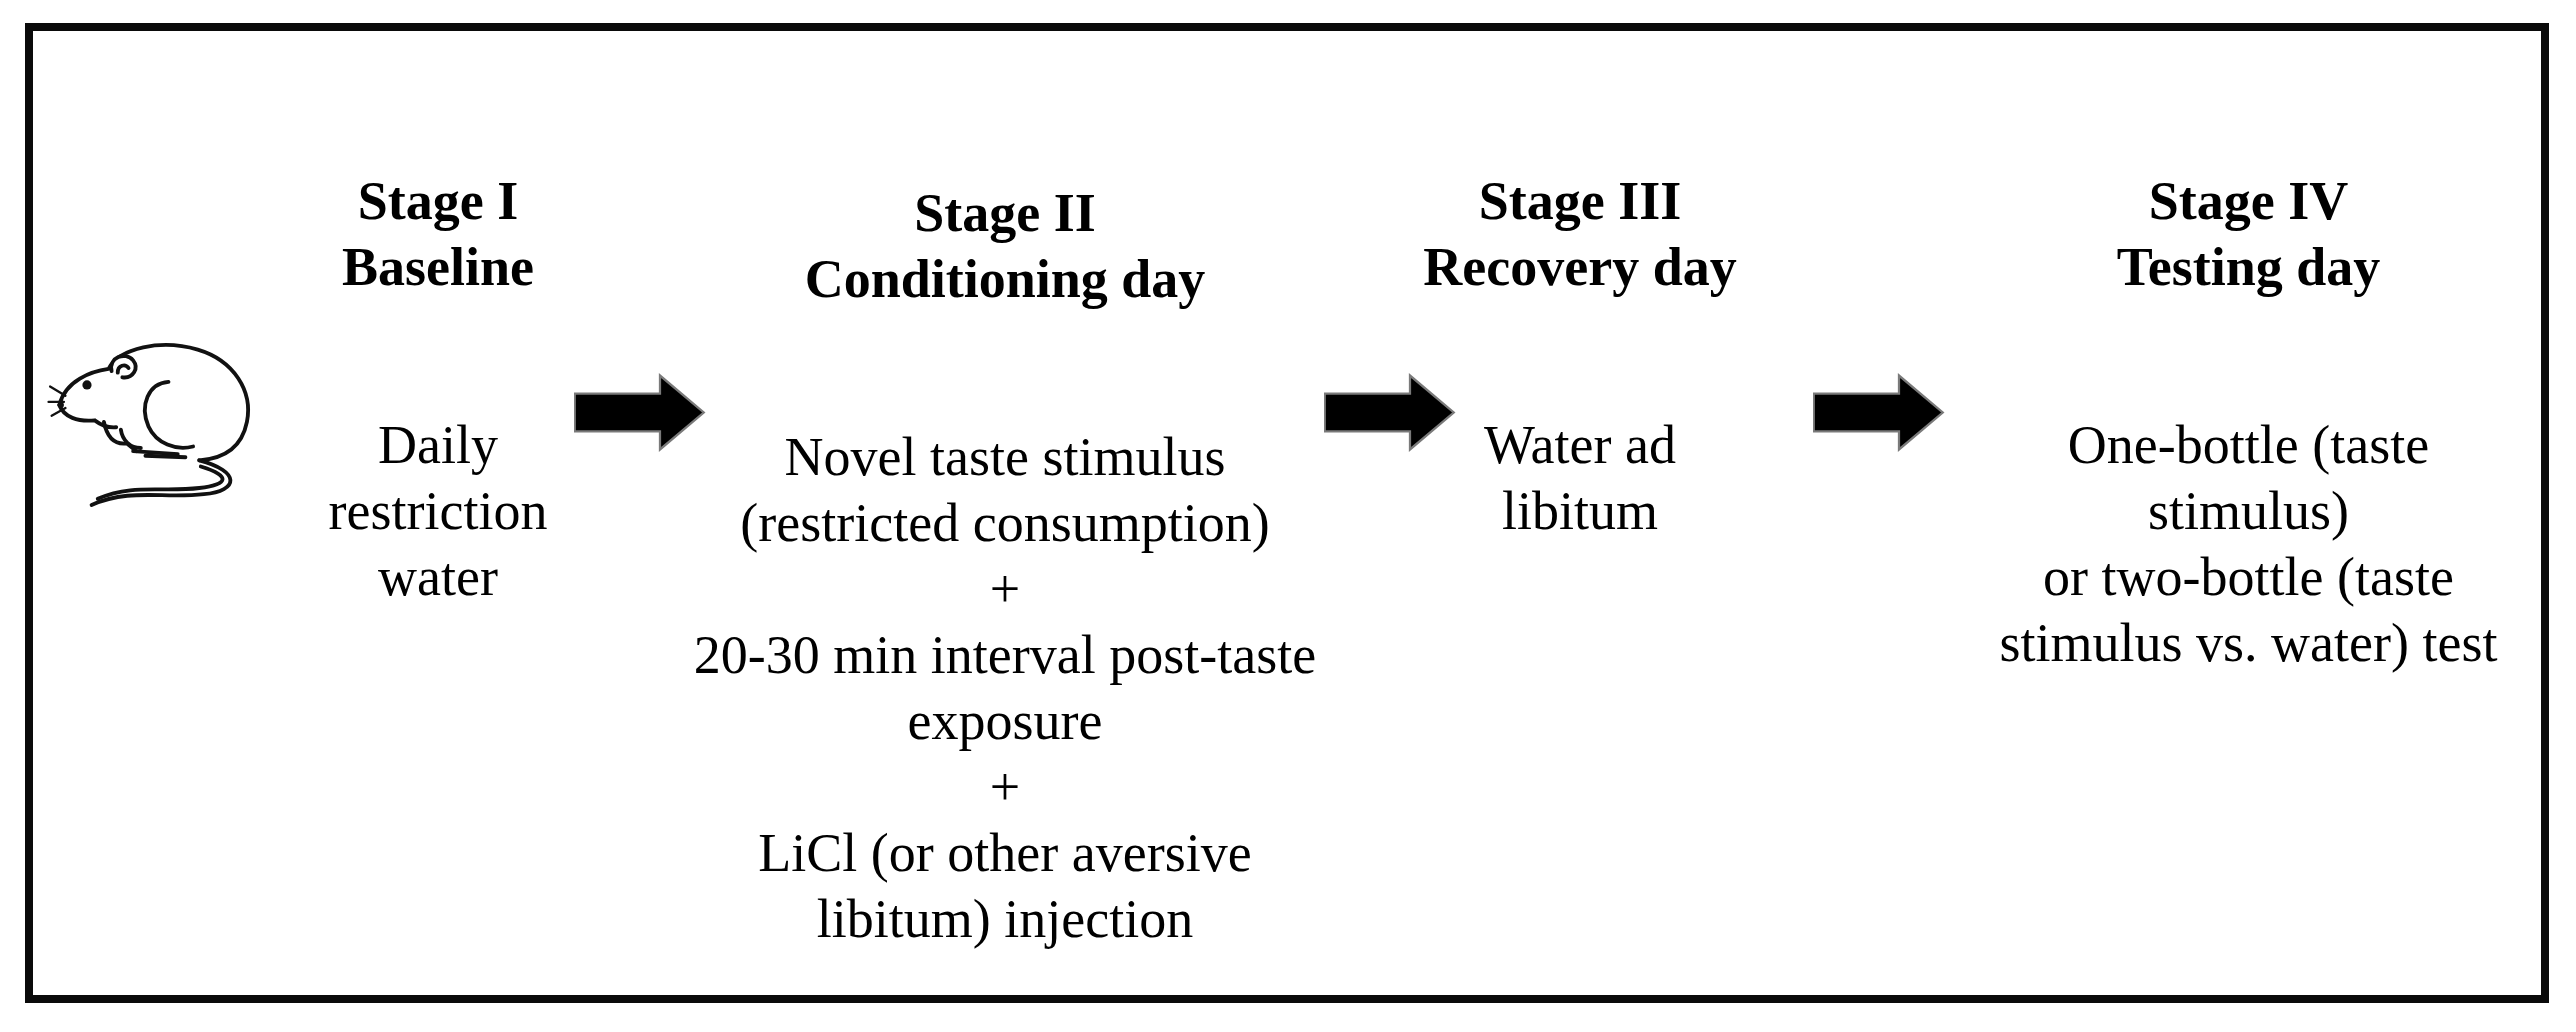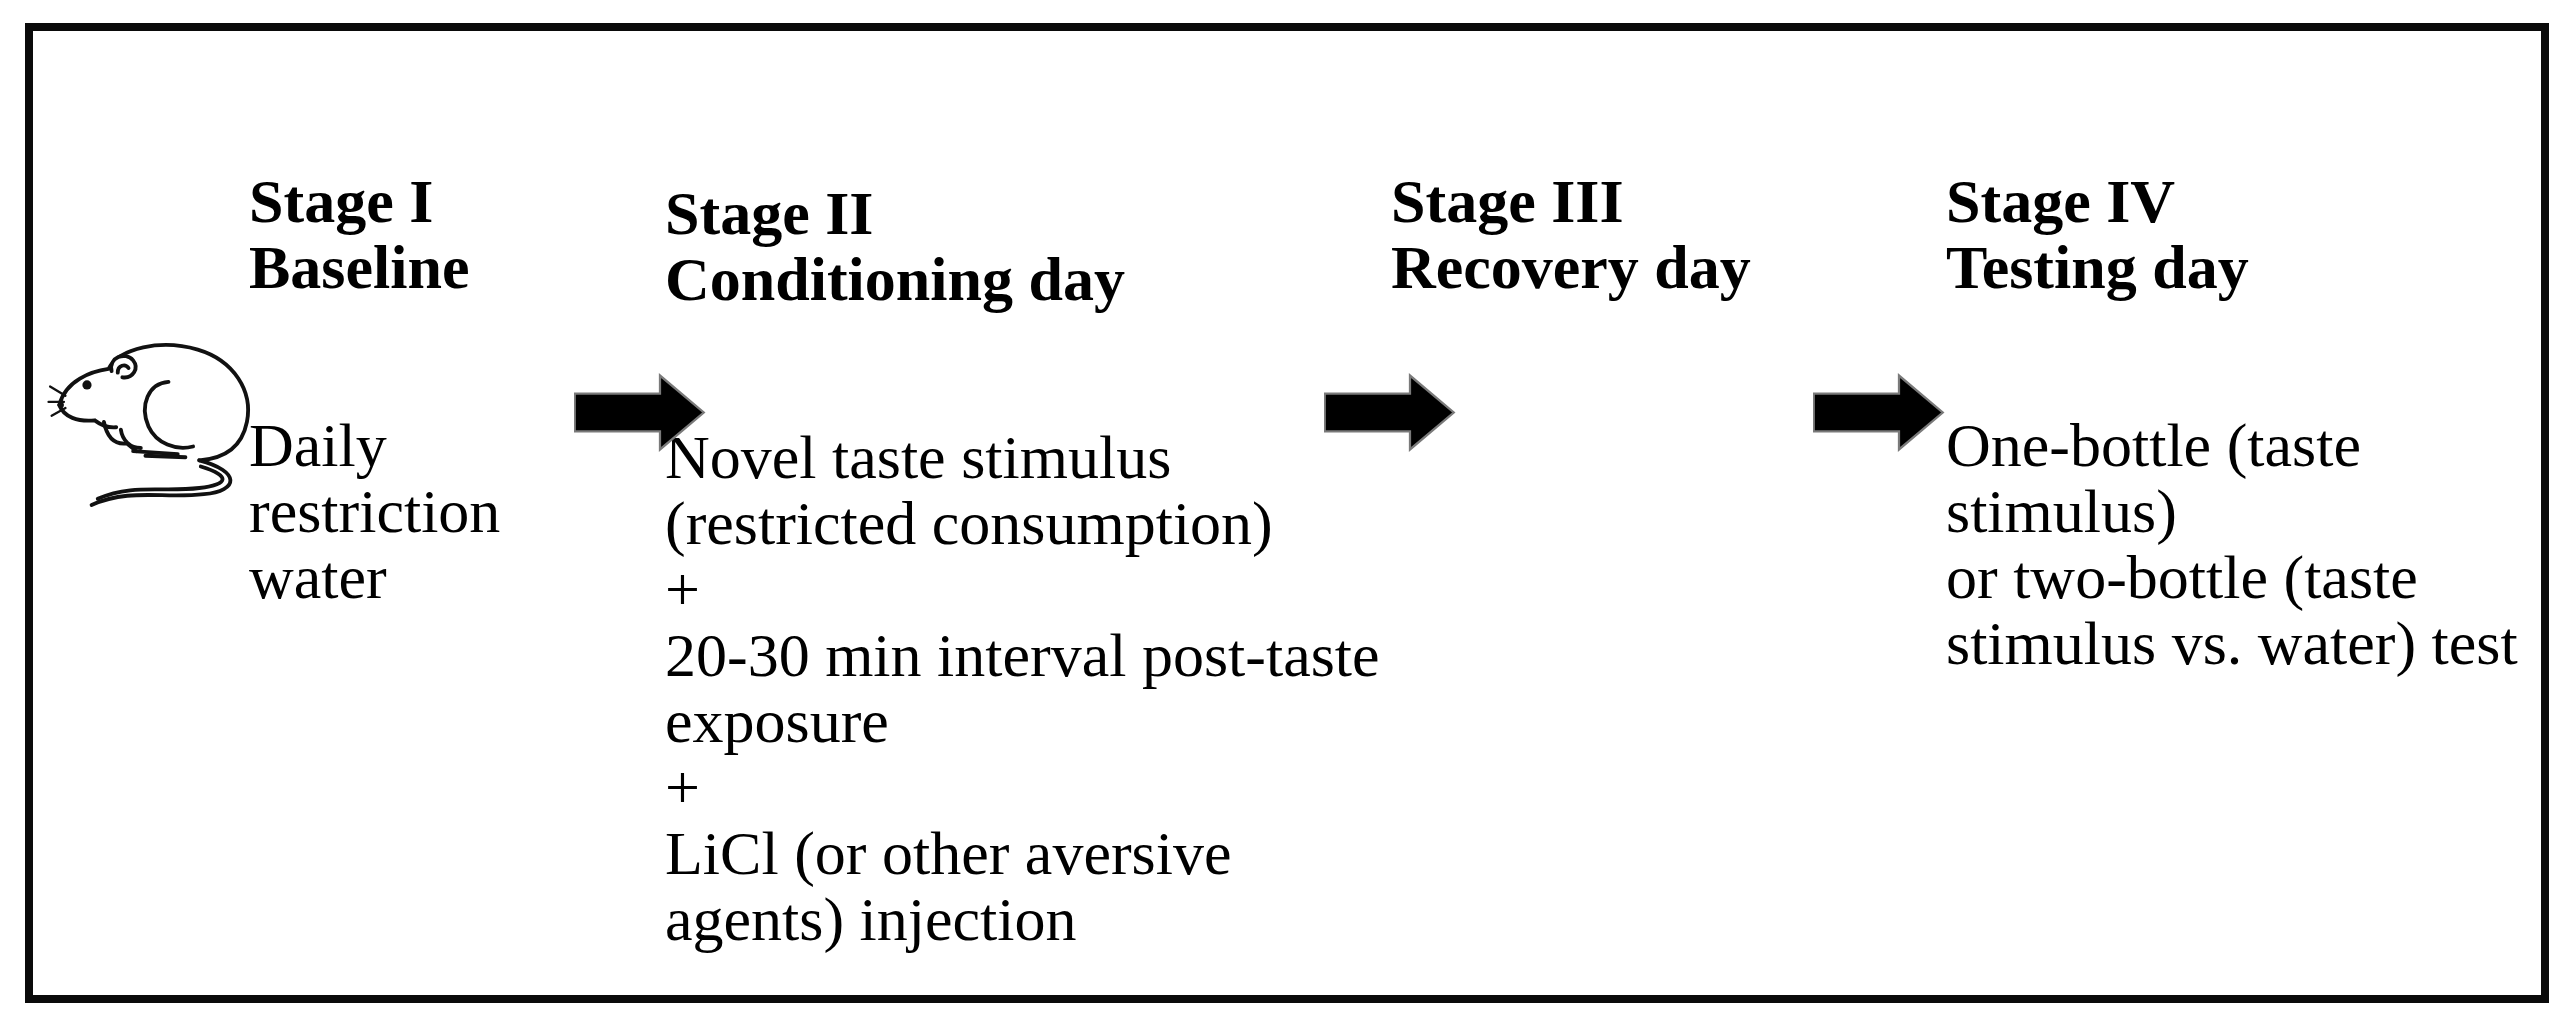--- a/index.html
+++ b/index.html
@@ -1,20 +1,20 @@
 <!DOCTYPE html>
 <html style="font-size:12px"><head>
 <meta charset="utf-8">
 <style>
   html,body{margin:0;padding:0;background:#ffffff;}
   body{width:2576px;height:1033px;position:relative;overflow:hidden;
        font-family:"Liberation Serif","DejaVu Serif",serif;color:#000;}
   .frame{position:absolute;left:25px;top:23px;width:2508px;height:964px;
          border:8.3px solid #0a0a0a;background:#ffffff;}
-  .col{position:absolute;text-align:left;font-size:62px;line-height:66px;}
+  .col{position:absolute;text-align:center;font-size:54px;line-height:66px;}
   .col .hdr{font-weight:bold;}
   .col .sub{font-weight:bold;}
   .col .body{margin-top:112px;}
   .col .line{white-space:nowrap;}
   .arrow{position:absolute;width:132px;height:79px;}
   .rat{position:absolute;left:47px;top:334px;width:223px;height:185px;}
 </style>
 </head>
 <body>
 
@@ -64,27 +64,31 @@
   <div class="hdr line">Stage II</div>
   <div class="sub line">Conditioning day</div>
   <div class="body">
       <div class="line">Novel taste stimulus</div>
       <div class="line">(restricted consumption)</div>
       <div class="line">+</div>
       <div class="line">20-30 min interval post-taste</div>
       <div class="line">exposure</div>
       <div class="line">+</div>
       <div class="line">LiCl (or other aversive</div>
-      <div class="line">agents) injection</div>
+      <div class="line">libitum) injection</div>
     </div>
 </div>
 
 <div class="col" style="left:1391px;top:168px;width:378px;">
   <div class="hdr line">Stage III</div>
   <div class="sub line">Recovery day</div>
+  <div class="body">
+      <div class="line">Water ad</div>
+      <div class="line">libitum</div>
+    </div>
 </div>
 
 <div class="col" style="left:1946px;top:168px;width:605px;">
   <div class="hdr line">Stage IV</div>
   <div class="sub line">Testing day</div>
   <div class="body">
       <div class="line">One-bottle (taste</div>
       <div class="line">stimulus)</div>
       <div class="line">or two-bottle (taste</div>
       <div class="line">stimulus vs. water) test</div>

